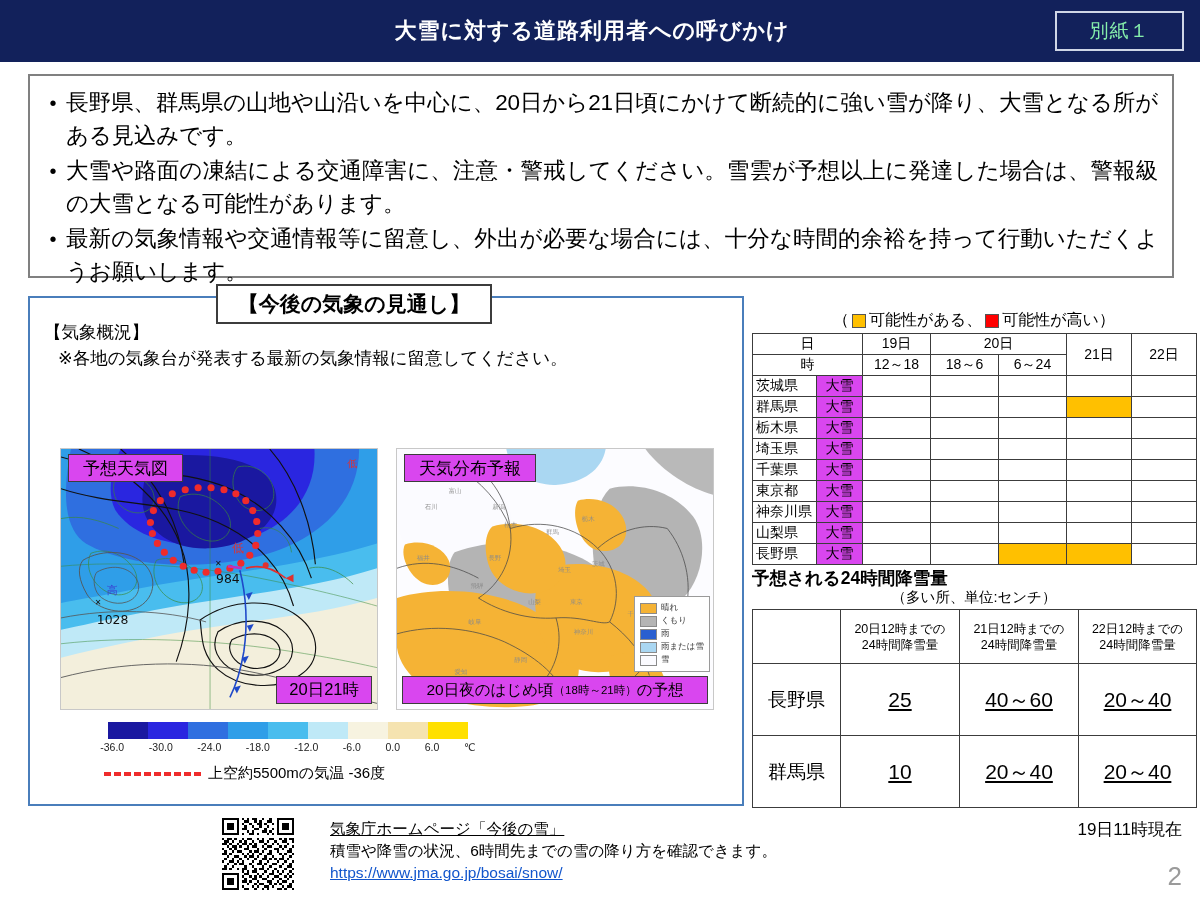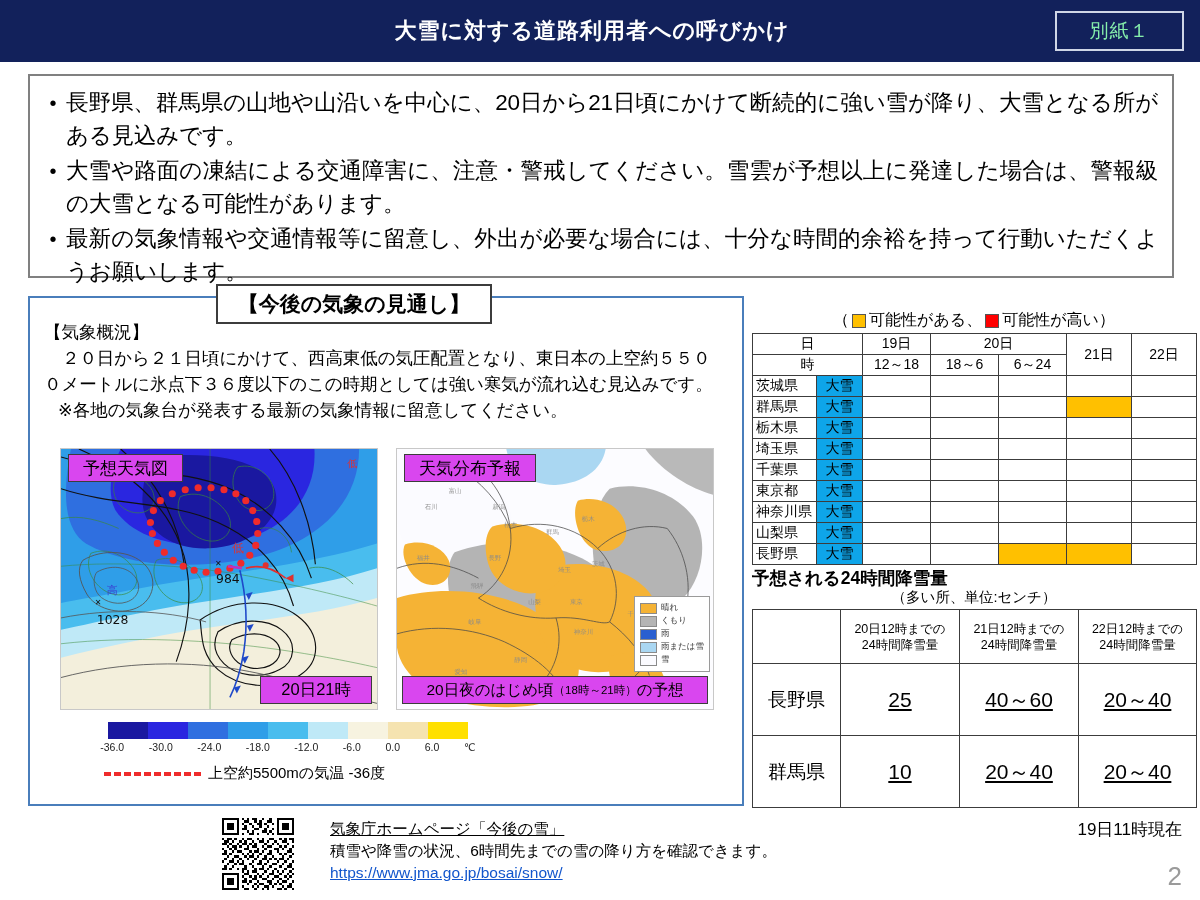--- a/index.html
+++ b/index.html
@@ -70,21 +70,21 @@
   .mapwrap { position: absolute; }
   .map-left  { left: 16px;  top: 0; width: 318px; height: 262px; }
   .map-right { left: 352px; top: 0; width: 318px; height: 262px; }
   .map-canvas { position: absolute; inset: 0; overflow: hidden; border: 1px solid #c8c8c8; }
   .map-label {
     position: absolute; z-index: 6; background: #d946ef; border: 1.5px solid #3c3c3c;
     display: flex; align-items: center; justify-content: center;
     font-size: 17px; color: #000; font-weight: normal;
   }
   .lbl-tl { left: 8px; top: 6px; height: 28px; padding: 0 14px; }
-  .lbl-br { right: 6px; bottom: 6px; height: 28px; padding: 0 20px; font-size: 16.5px; }
+  .lbl-br { right: 6px; bottom: 6px; height: 28px; padding: 0 12px; font-size: 16.5px; }
   .lbl-br-wide { left: 6px; right: 6px; bottom: 6px; height: 28px; font-size: 15.5px; }
   .lbl-br-wide .sub { font-size: 11.5px; }
 
   
   .chartsvg { position: absolute; inset: 0; }
 
   
   .distlegend {
     position: absolute; right: 4px; bottom: 38px; z-index: 6;
     background: #ffffff; border: 1px solid #9a9a9a; padding: 4px 5px;
@@ -121,21 +121,21 @@
   .warn-sub .sq { width: 14px; height: 14px; display: inline-block; margin: 0 3px; border: 1px solid #555; }
   .warn-table {
     position: absolute; left: 752px; top: 333px; width: 444px;
     border-collapse: collapse; table-layout: fixed;
   }
   .warn-table td, .warn-table th {
     border: 1px solid #3c3c3c; font-size: 14px; color: #000;
     text-align: center; font-weight: normal; height: 21px; padding: 0;
   }
   .warn-table .pref { text-align: left; padding-left: 3px; font-size: 14px; }
-  .warn-table .snowcell { background: #0ea5e9; font-size: 14px; }
+  .warn-table .snowcell { background: #d946ef; font-size: 14px; }
   .cell-orange { background: #ffc000; }
 
   
   .snow-title {
     position: absolute; left: 752px; top: 566px; width: 444px;
     text-align: left; font-size: 17.5px; font-weight: bold; color: #000;
   }
   .snow-sub {
     position: absolute; left: 752px; top: 588px; width: 444px;
     text-align: center; font-size: 14.5px; color: #000;
@@ -192,21 +192,20 @@
     <div class="bullet">
       <span class="dot">•</span>
       <span class="txt">最新の気象情報や交通情報等に留意し、外出が必要な場合には、十分な時間的余裕を持って行動いただくようお願いします。</span>
     </div>
   </div>
 
   <div class="outlook">
 
     <div class="overview">
       <div class="ov-head">【気象概況】</div>
-      <div class="ov-body">２０日から２１日頃にかけて、西高東低の気圧配置となり、東日本の上空約５５００メートルに氷点下３６度以下のこの時期としては強い寒気が流れ込む見込みです。</div>
       <div class="ov-note">※各地の気象台が発表する最新の気象情報に留意してください。</div>
     </div>
 
     <div class="maps">
 
       <div class="mapwrap map-left">
         <div class="map-canvas">
           <svg class="chartsvg" viewBox="0 0 318 262" preserveAspectRatio="none">
             <defs>
               <clipPath id="cl">

